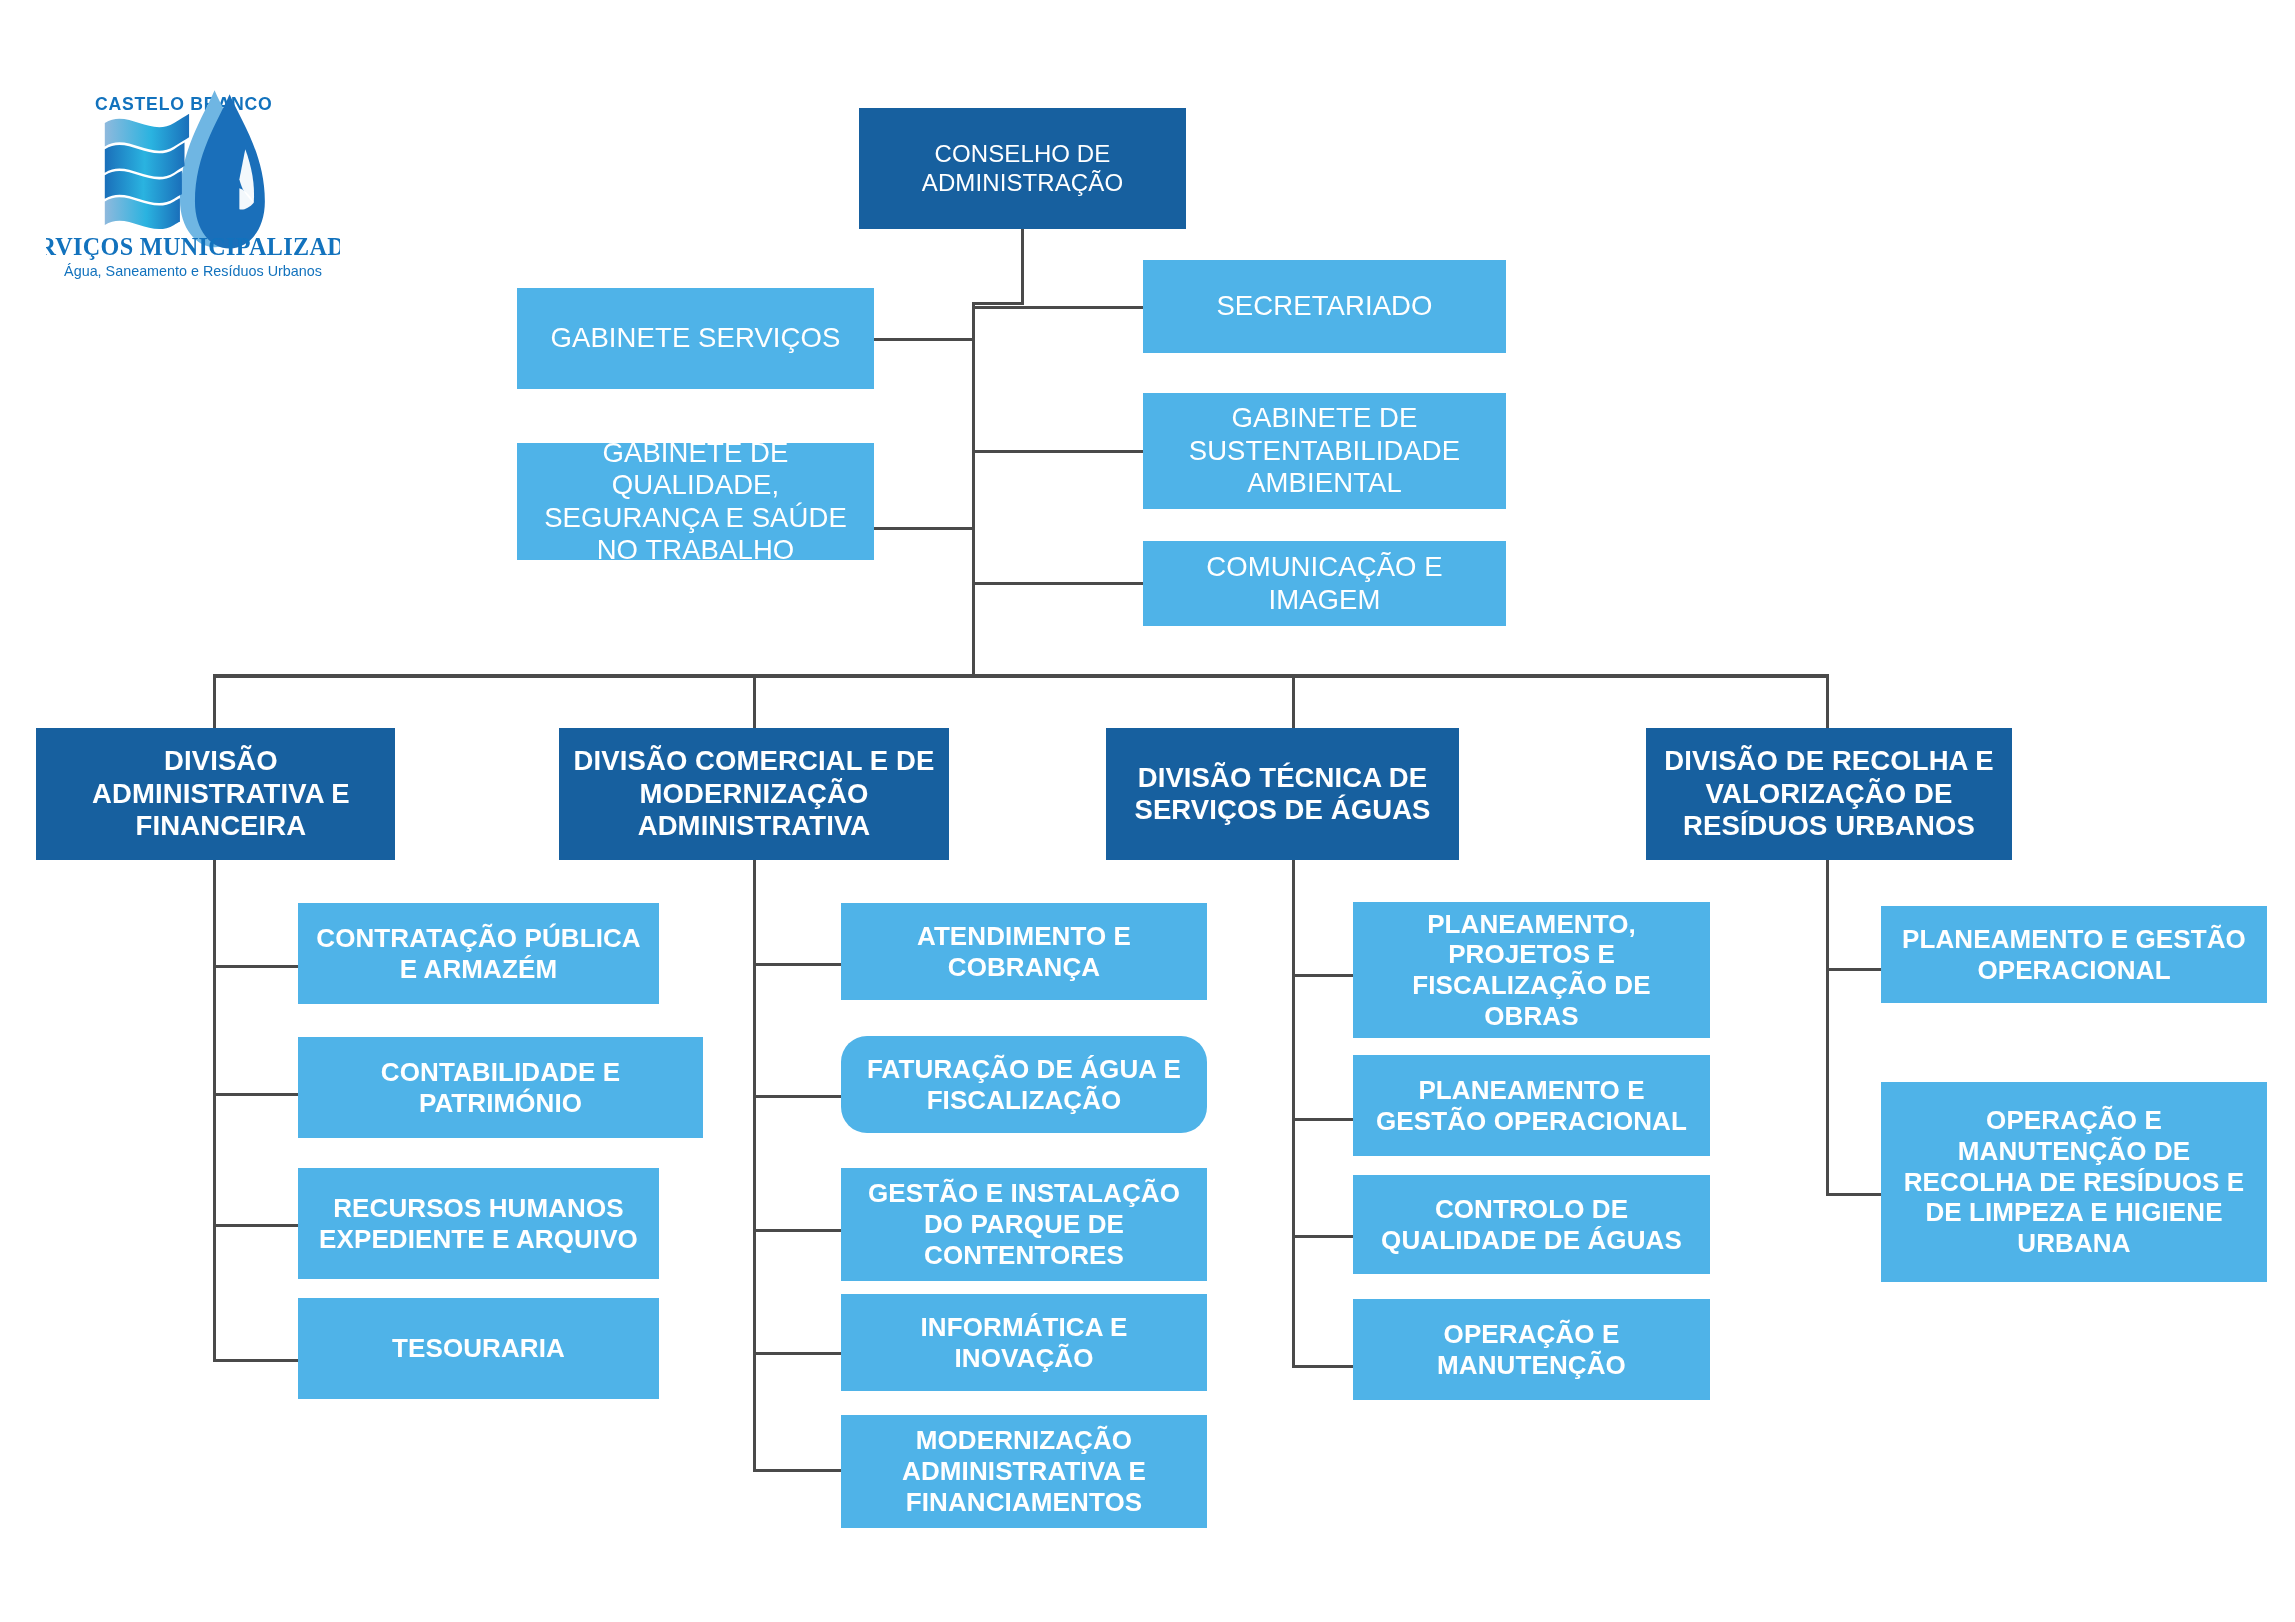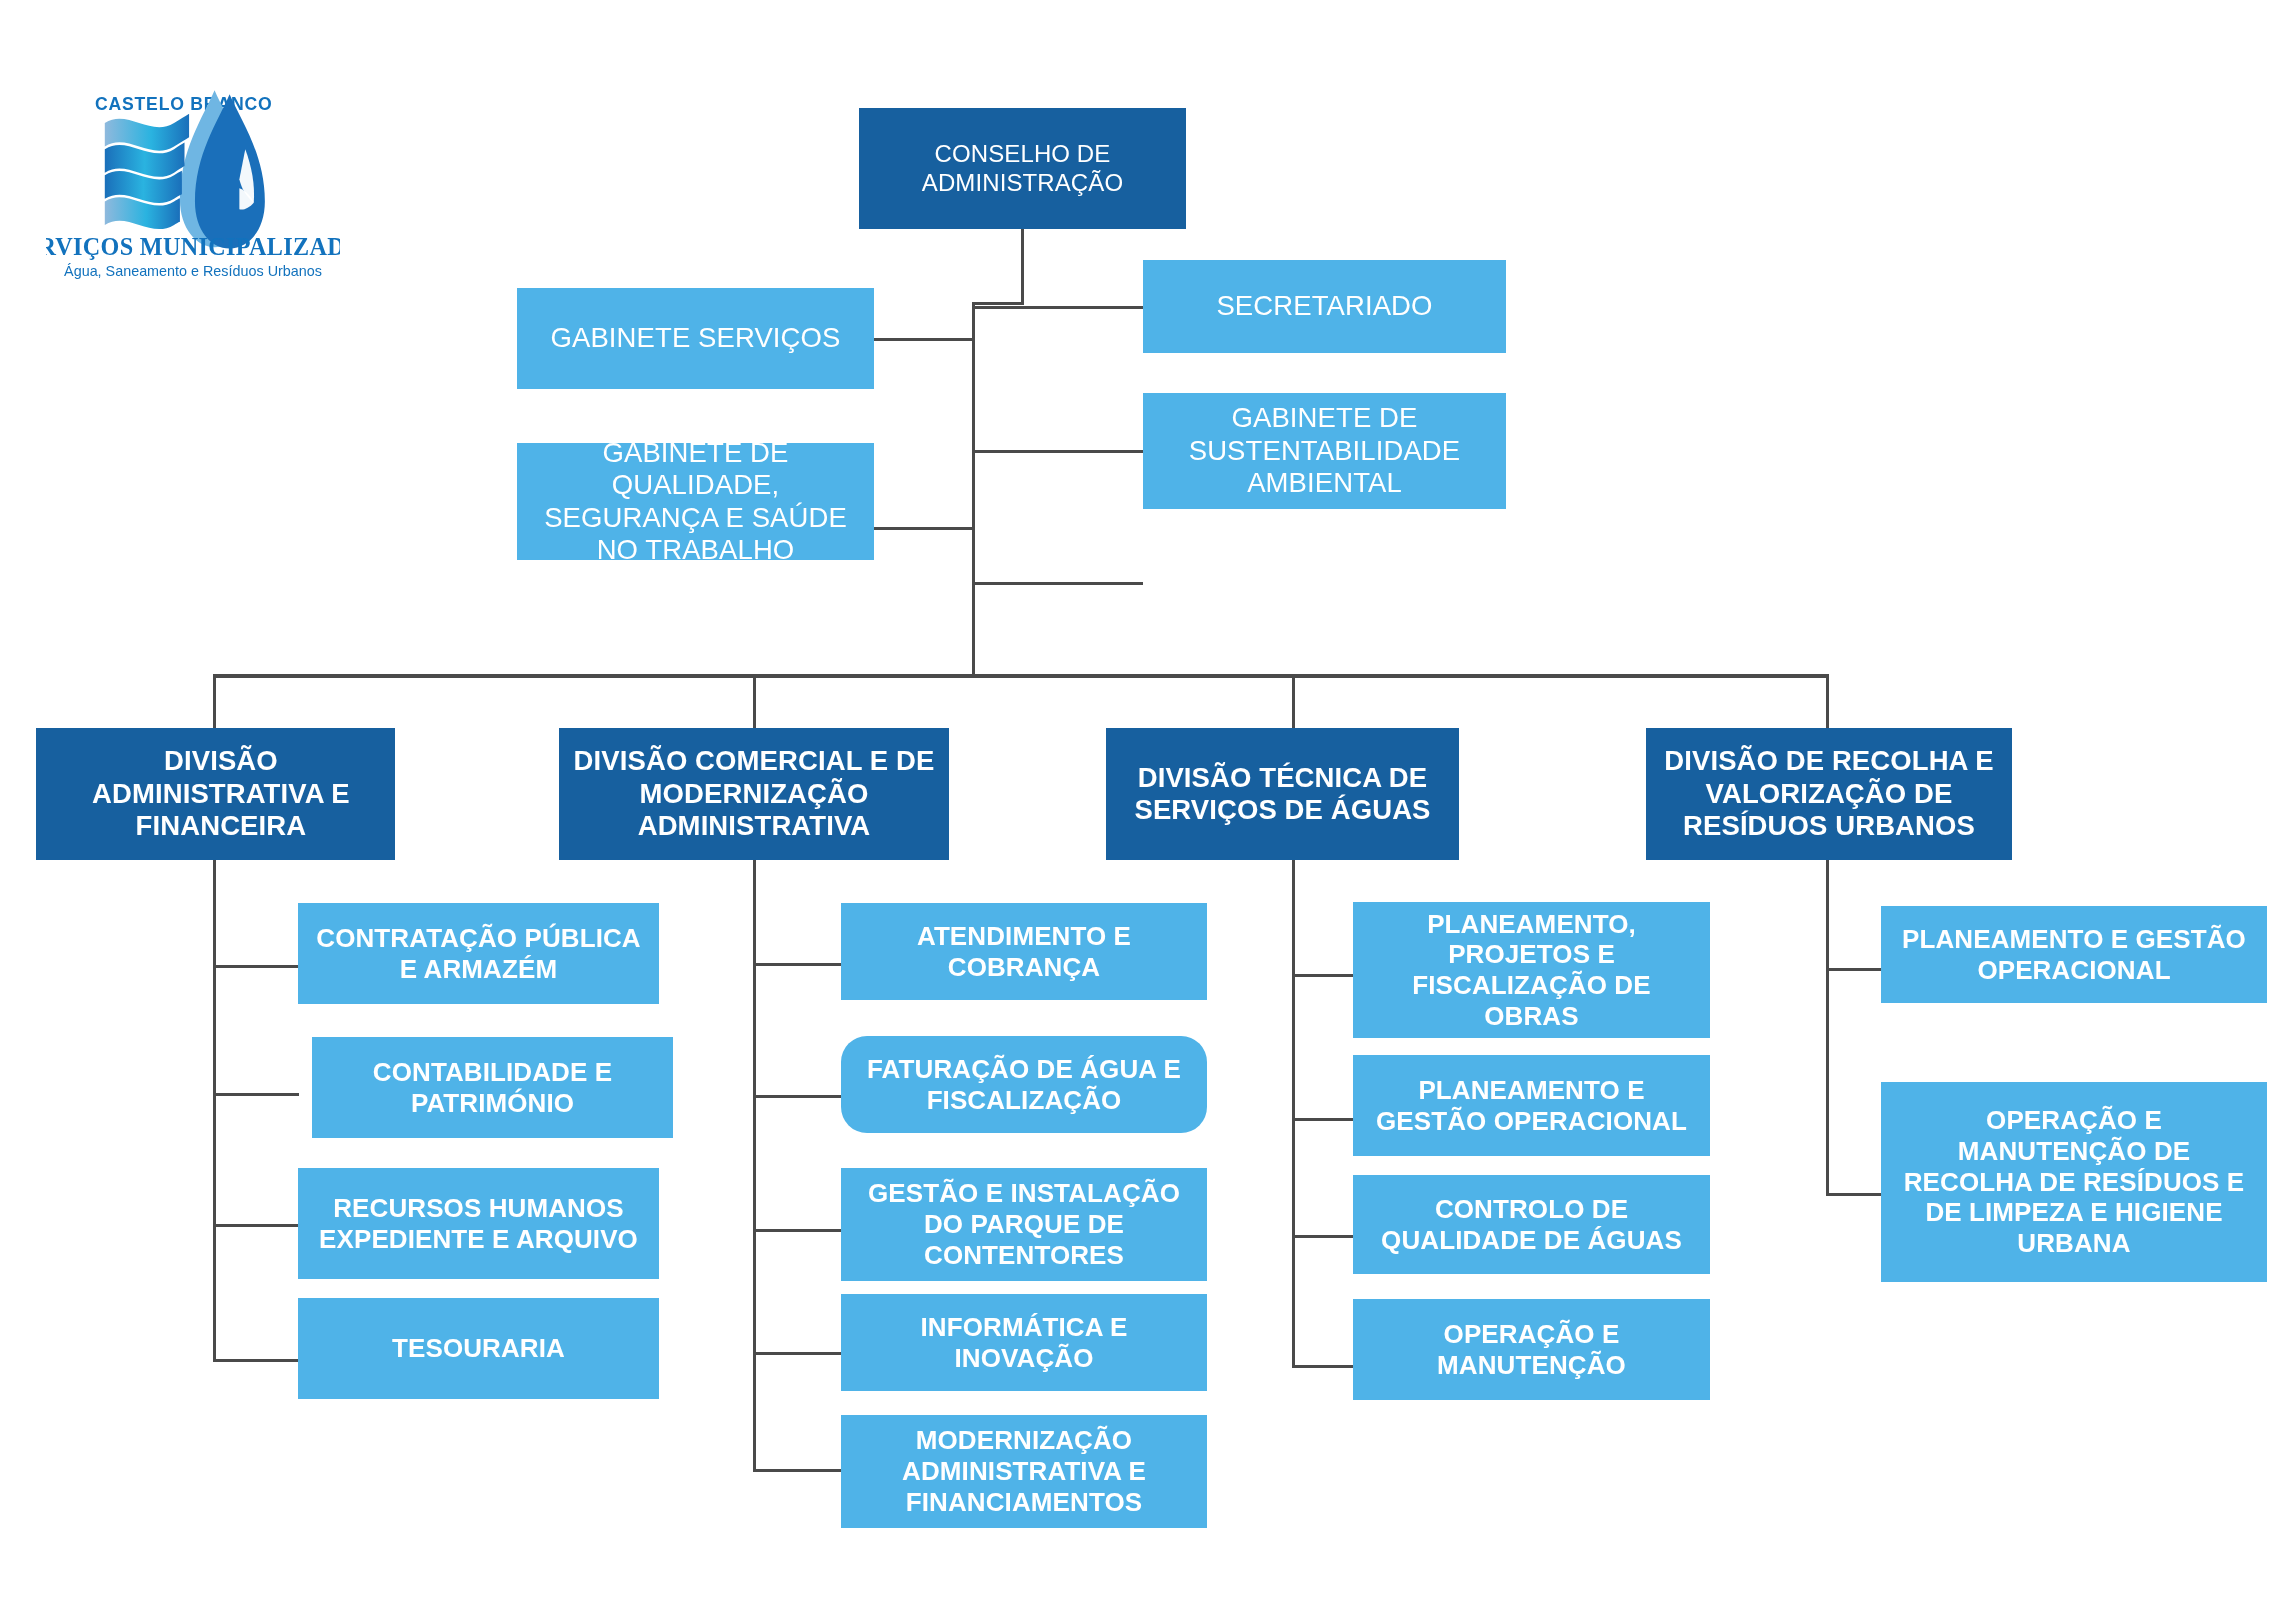--- a/index.html
+++ b/index.html
@@ -120,38 +120,41 @@
   <div class="box light aux" style="left:517px;top:443px;width:357px;height:117px;">
     <span>GABINETE DE QUALIDADE, SEGURANÇA E SAÚDE NO TRABALHO</span>
   </div>
 
   <div class="box light aux" style="left:1143px;top:260px;width:363px;height:93px;">
     <span>SECRETARIADO</span>
   </div>
   <div class="box light aux" style="left:1143px;top:393px;width:363px;height:116px;">
     <span>GABINETE DE SUSTENTABILIDADE AMBIENTAL</span>
   </div>
+  <div class="box light aux" style="left:1143px;top:541px;width:363px;height:85px;">
+    <span>COMUNICAÇÃO E IMAGEM</span>
+  </div>
 
   <div class="box dark div" style="left:36px;top:728px;width:359px;height:132px;padding-left:20px;">
     <span>DIVISÃO ADMINISTRATIVA E FINANCEIRA</span>
   </div>
   <div class="box dark div" style="left:559px;top:728px;width:390px;height:132px;">
     <span>DIVISÃO COMERCIAL E DE MODERNIZAÇÃO ADMINISTRATIVA</span>
   </div>
   <div class="box dark div" style="left:1106px;top:728px;width:353px;height:132px;">
     <span>DIVISÃO TÉCNICA DE SERVIÇOS DE ÁGUAS</span>
   </div>
   <div class="box dark div" style="left:1646px;top:728px;width:366px;height:132px;">
     <span>DIVISÃO DE RECOLHA E VALORIZAÇÃO DE RESÍDUOS URBANOS</span>
   </div>
 
   <div class="box light sub" style="left:298px;top:903px;width:361px;height:101px;">
     <span>CONTRATAÇÃO PÚBLICA E ARMAZÉM</span>
   </div>
-  <div class="box light sub" style="left:312px;top:1037px;width:361px;height:101px;">
+  <div class="box light sub" style="left:298px;top:1037px;width:405px;height:101px;">
     <span>CONTABILIDADE E PATRIMÓNIO</span>
   </div>
   <div class="box light sub" style="left:298px;top:1168px;width:361px;height:111px;">
     <span>RECURSOS HUMANOS EXPEDIENTE E ARQUIVO</span>
   </div>
   <div class="box light sub" style="left:298px;top:1298px;width:361px;height:101px;">
     <span>TESOURARIA</span>
   </div>
 
   <div class="box light sub" style="left:841px;top:903px;width:366px;height:97px;">

